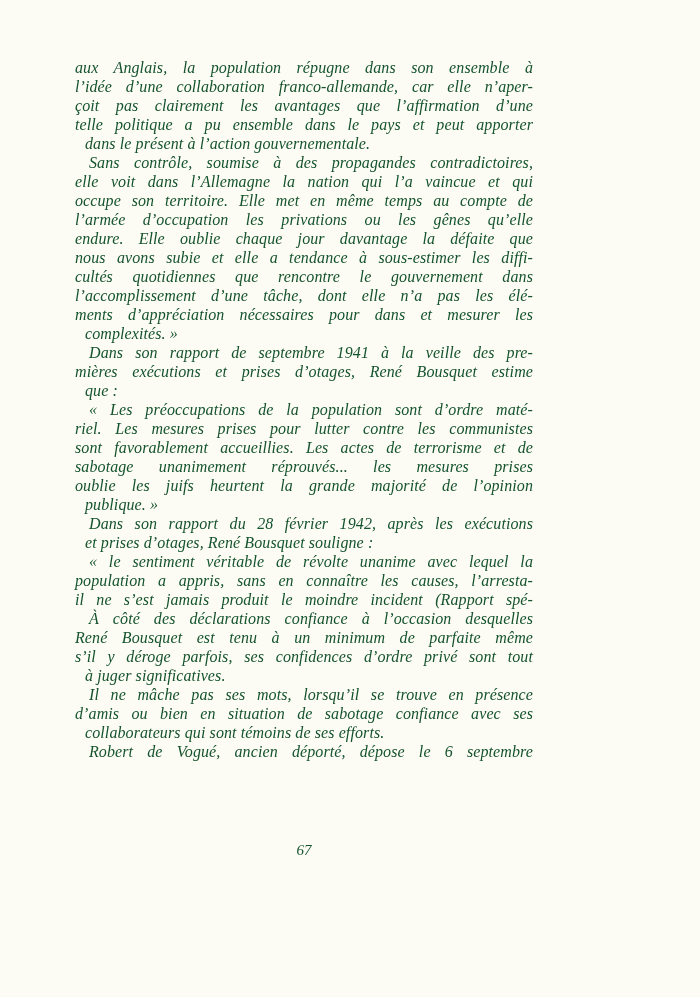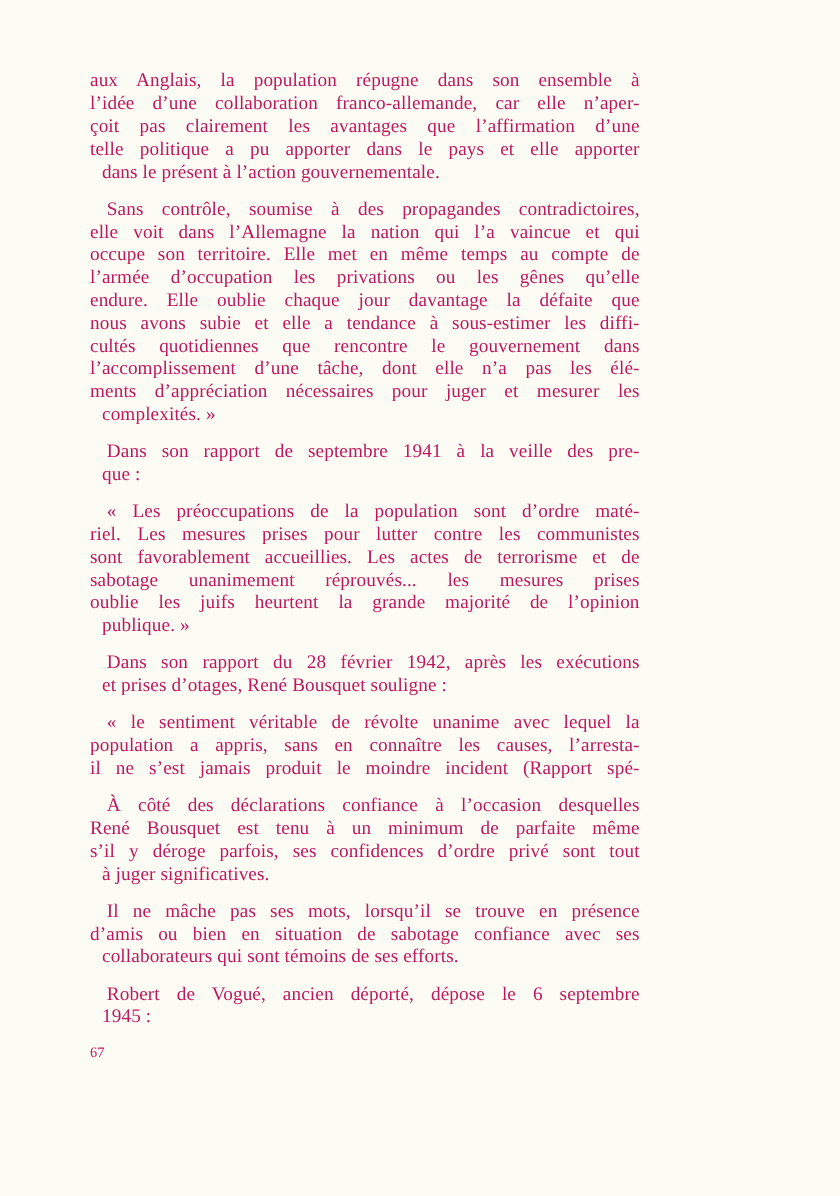--- a/index.html
+++ b/index.html
@@ -38,58 +38,58 @@
     -moz-text-align-last: justify;
     white-space: normal;
   }
   .line.last {
     text-align-last: left;
     margin-left: 10px;
     -moz-text-align-last: left;
   }
   .para.indent .line:first-child {
     text-indent: 14px;
-    margin-top: 12px;
   }
   .folio {
     position: absolute;
     left: 75px;
-    top: 867px;
+    top: 840px;
     width: 458px;
-    text-align: left;
-    font-size: 12px;
+    text-align: center;
+    font-size: 15px;
     line-height: 20px;
   }
 </style>
 </head>
 <body>
 
-<div class="page" style="background: rgb(253, 252, 244); color: #be185d;">
+<div class="page" style="background: rgb(253, 252, 244); color: #14532d; font-style: italic;">
   <div class="text-block">
       <div class="para">
         <div class="line">aux Anglais, la population répugne dans son ensemble à</div>
         <div class="line">l’idée d’une collaboration franco-allemande, car elle n’aper-</div>
         <div class="line">çoit pas clairement les avantages que l’affirmation d’une</div>
-        <div class="line">telle politique a pu apporter dans le pays et elle apporter</div>
+        <div class="line">telle politique a pu ensemble dans le pays et peut apporter</div>
         <div class="line last">dans le présent à l’action gouvernementale.</div>
       </div>
       <div class="para indent">
         <div class="line">Sans contrôle, soumise à des propagandes contradictoires,</div>
         <div class="line">elle voit dans l’Allemagne la nation qui l’a vaincue et qui</div>
         <div class="line">occupe son territoire. Elle met en même temps au compte de</div>
         <div class="line">l’armée d’occupation les privations ou les gênes qu’elle</div>
         <div class="line">endure. Elle oublie chaque jour davantage la défaite que</div>
         <div class="line">nous avons subie et elle a tendance à sous-estimer les diffi-</div>
         <div class="line">cultés quotidiennes que rencontre le gouvernement dans</div>
         <div class="line">l’accomplissement d’une tâche, dont elle n’a pas les élé-</div>
-        <div class="line">ments d’appréciation nécessaires pour juger et mesurer les</div>
+        <div class="line">ments d’appréciation nécessaires pour dans et mesurer les</div>
         <div class="line last">complexités. »</div>
       </div>
       <div class="para indent">
         <div class="line">Dans son rapport de septembre 1941 à la veille des pre-</div>
+        <div class="line">mières exécutions et prises d’otages, René Bousquet estime</div>
         <div class="line last">que :</div>
       </div>
       <div class="para indent">
         <div class="line">« Les préoccupations de la population sont d’ordre maté-</div>
         <div class="line">riel. Les mesures prises pour lutter contre les communistes</div>
         <div class="line">sont favorablement accueillies. Les actes de terrorisme et de</div>
         <div class="line">sabotage unanimement réprouvés... les mesures prises</div>
         <div class="line">oublie les juifs heurtent la grande majorité de l’opinion</div>
         <div class="line last">publique. »</div>
       </div>
@@ -108,17 +108,16 @@
         <div class="line">s’il y déroge parfois, ses confidences d’ordre privé sont tout</div>
         <div class="line last">à juger significatives.</div>
       </div>
       <div class="para indent">
         <div class="line">Il ne mâche pas ses mots, lorsqu’il se trouve en présence</div>
         <div class="line">d’amis ou bien en situation de sabotage confiance avec ses</div>
         <div class="line last">collaborateurs qui sont témoins de ses efforts.</div>
       </div>
       <div class="para indent">
         <div class="line">Robert de Vogué, ancien déporté, dépose le 6 septembre</div>
-        <div class="line last">1945 :</div>
       </div>
     </div>
   <div class="folio">67</div>
 </div>
 
 </body></html>

